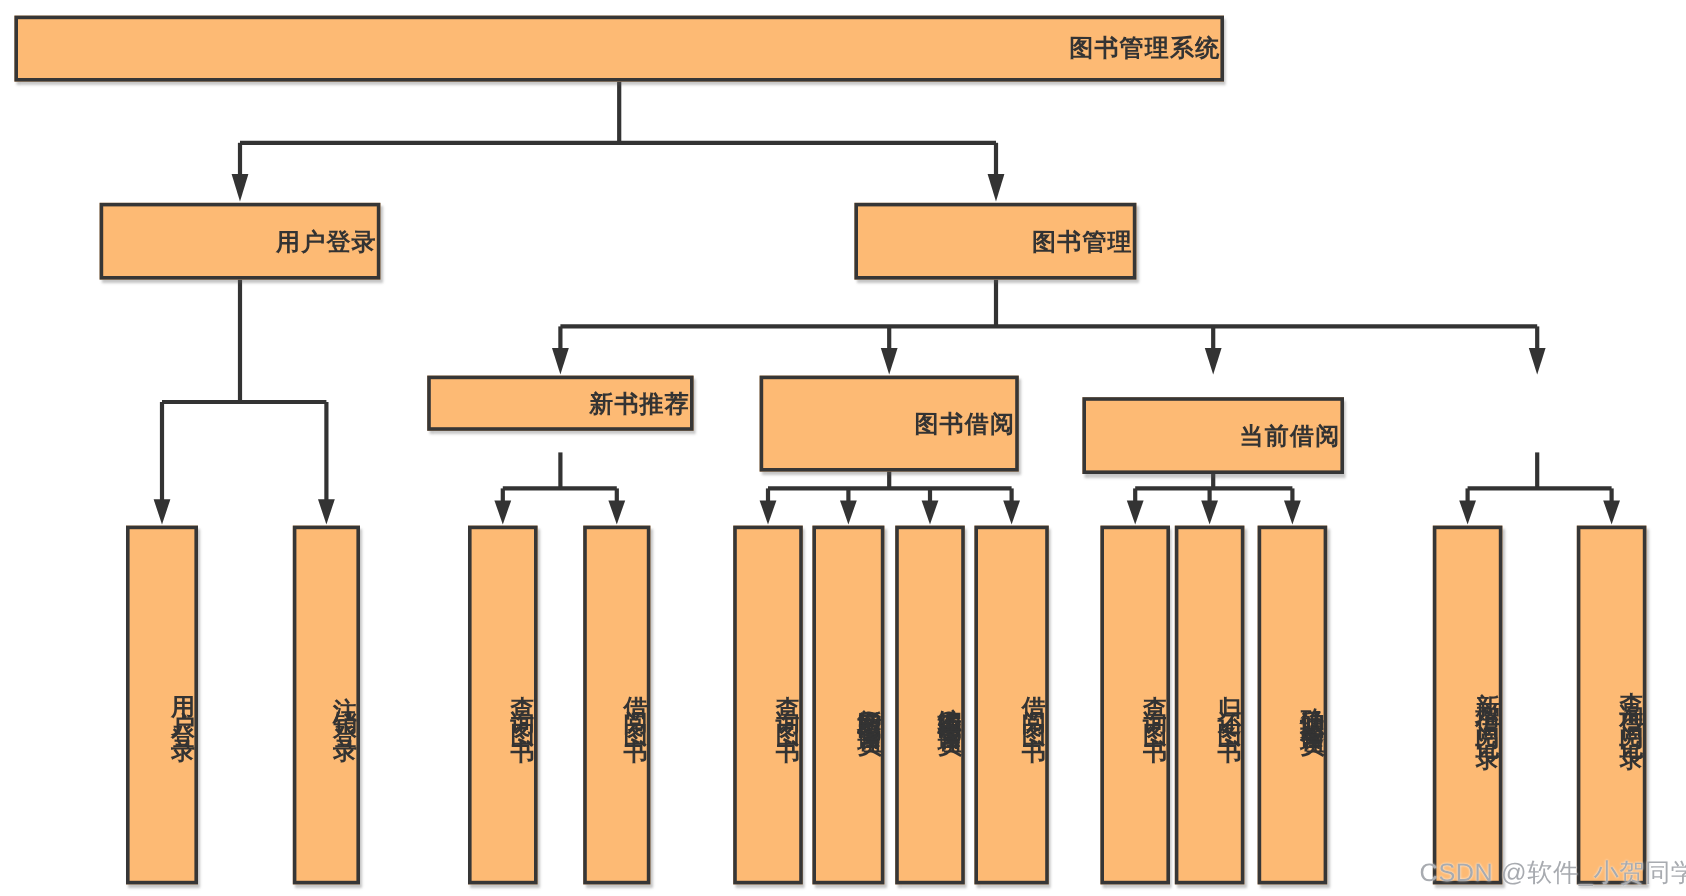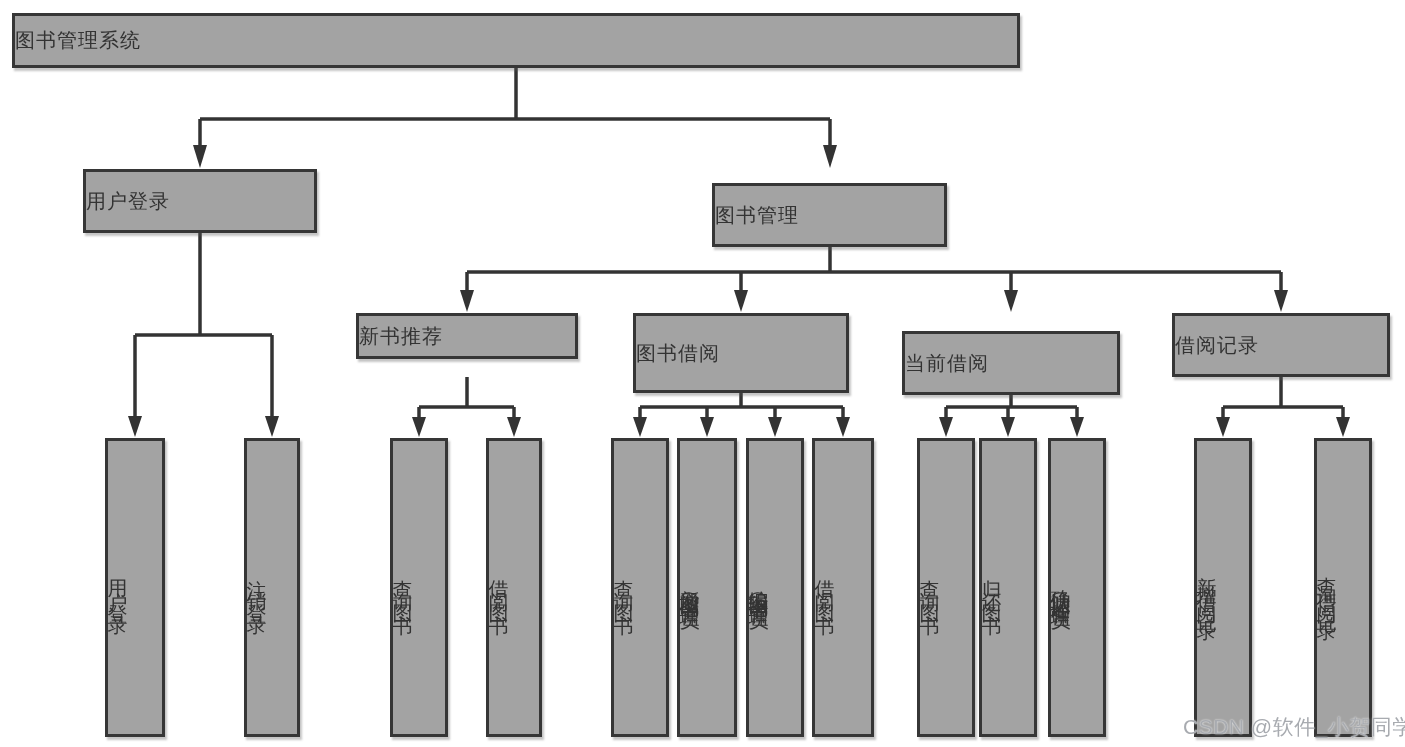--- a/index.html
+++ b/index.html
@@ -2,23 +2,24 @@
 <html><head>
 <meta charset="utf-8">
 <style>
   html,body{margin:0;padding:0;background:#fff;}
   .stage{
     position:relative;width:1405px;height:747px;background:#fff;
     font-family:"Liberation Sans",sans-serif;overflow:hidden;
   }
   .connector-layer{position:absolute;left:0;top:0;width:1405px;height:747px;}
   .node{
-    position:absolute;box-sizing:border-box;background:#a3a3a3;
-    border:3px solid #363636;display:flex;align-items:center;justify-content:flex-start;
+    position:absolute;box-sizing:border-box;background:#fdba74;
+    border:3px solid #363636;display:flex;align-items:center;justify-content:flex-end;
     box-shadow:2px 3px 2px rgba(90,90,90,0.35);
+    font-weight:bold;
   }
   .lbl{font-size:20px;color:#333;letter-spacing:1px;white-space:nowrap;}
   .vtext{
     writing-mode:vertical-rl;font-size:20px;color:#333;line-height:1;
     white-space:nowrap;
   }
   .len4{letter-spacing:12px;}
   .len6{letter-spacing:9px;}
   .long{letter-spacing:3px;}
   .watermark{
@@ -120,35 +121,32 @@
     </g>
   </svg>
 
   <div class="node" style="left:12px;top:13px;width:1008px;height:55px">
     <span class="lbl">图书管理系统</span>
   </div>
 
   <div class="node" style="left:83px;top:169px;width:234px;height:64px">
     <span class="lbl">用户登录</span>
   </div>
-  <div class="node" style="left:712px;top:183px;width:235px;height:64px">
+  <div class="node" style="left:712px;top:169px;width:235px;height:64px">
     <span class="lbl">图书管理</span>
   </div>
 
   <div class="node" style="left:356px;top:313px;width:222px;height:46px">
     <span class="lbl">新书推荐</span>
   </div>
   <div class="node" style="left:633px;top:313px;width:216px;height:80px">
     <span class="lbl">图书借阅</span>
   </div>
   <div class="node" style="left:902px;top:331px;width:218px;height:64px">
     <span class="lbl">当前借阅</span>
-  </div>
-  <div class="node" style="left:1172px;top:313px;width:218px;height:64px">
-    <span class="lbl">借阅记录</span>
   </div>
 
   <div class="node" style="left:105px;top:438px;width:60px;height:299px">
     <span class="vtext len4">用户登录</span>
   </div>
   <div class="node" style="left:244px;top:438px;width:56px;height:299px">
     <span class="vtext len4">注销登录</span>
   </div>
 
   <div class="node" style="left:390px;top:438px;width:58px;height:299px">

